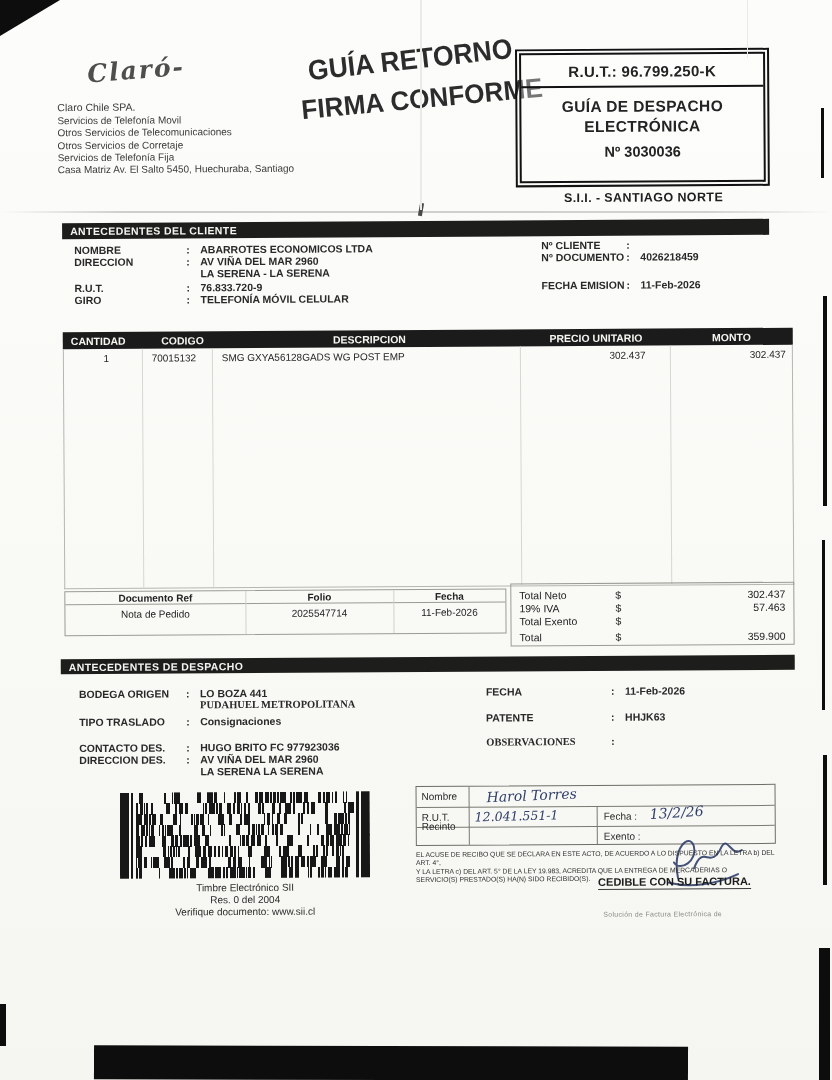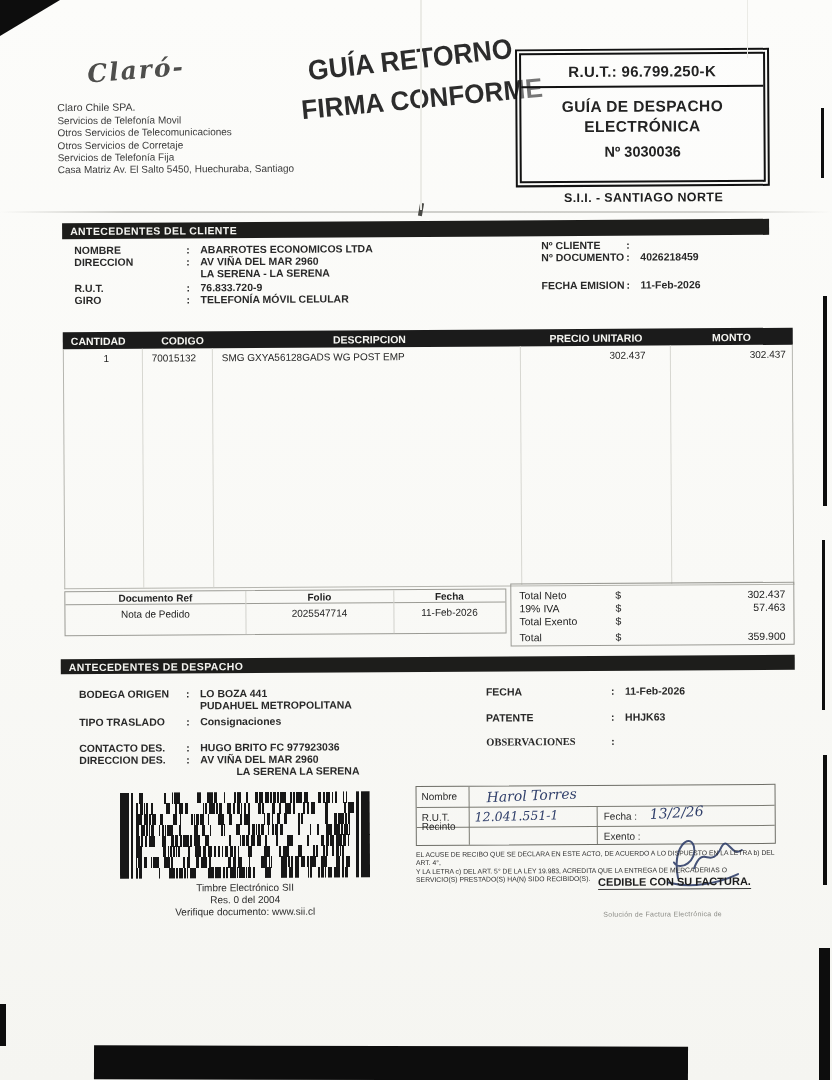--- a/index.html
+++ b/index.html
@@ -42,21 +42,21 @@
   .dp-left .lbl { width:107px; }
   .dp-right .lbl { width:125px; }
   .fcont { font-size:10.5px; font-weight:bold; color:#292929; white-space:nowrap; }
 
   .f-nombre { left:76px; top:242px; } .f-direccion { left:76px; top:254px; }
   .f-dir2 { left:202px; top:266px; } .f-crut { left:76px; top:280px; } .f-giro { left:76px; top:292px; }
   .f-ncliente { left:505px; top:240px; } .f-ndoc { left:505px; top:252px; } .f-femision { left:505px; top:280px; }
 
   .f-bodega { left:78px; top:686px; } .f-bodega2 { left:199px; top:698px; }
   .f-tipo { left:78px; top:714px; } .f-contacto { left:78px; top:740px; }
-  .f-dirdes { left:78px; top:752px; } .f-dirdes2 { left:199px; top:764px;margin-left:36px; }
+  .f-dirdes { left:78px; top:752px; } .f-dirdes2 { left:199px; top:764px; }
   .f-dfecha { left:485px; top:686px; } .f-patente { left:485px; top:712px; } .f-obs { left:485px; top:737px;font-family:Liberation Serif, serif; }
 
   
   .items-header { left:64px; top:330px; width:730px; height:17px; background:#1b1b1b; color:#f5f5f1;
                   display:flex; align-items:center; font-size:10.5px; font-weight:bold; }
   .c1{width:86px;} .c2{width:70px;} .c3{width:308px;} .c4{width:150px;} .c5{width:124px;}
   .items-header .c1{padding-left:8px;} .items-header .c2{text-align:center;}
   .items-header .c3,.items-header .c4,.items-header .c5{text-align:center;}
   .items-body { left:64px; top:347px; width:730px; height:240px; border:1px solid #b6b6b0; border-top:none; }
   .items-body .vline { position:absolute; top:0; bottom:0; width:1px; background:#d7d7d1; }
@@ -252,21 +252,21 @@
       </div>
     </div>
 
     <div class="sec-bar bar-dispatch">ANTECEDENTES DE DESPACHO</div>
 
     <div class="frow dp-left f-bodega">
       <span class="lbl">BODEGA ORIGEN</span>
       <span class="sep">:</span>
       <span class="val">LO BOZA 441</span>
     </div>
-    <div class="fcont f-bodega2" style="position:absolute;">PUDAHUEL   METROPOLITANA</div>
+    <div class="fcont f-bodega2" style="position:absolute;font-family:Liberation Serif, serif;">PUDAHUEL   METROPOLITANA</div>
     <div class="frow dp-left f-tipo">
       <span class="lbl">TIPO TRASLADO</span>
       <span class="sep">:</span>
       <span class="val">Consignaciones</span>
     </div>
     <div class="frow dp-left f-contacto">
       <span class="lbl">CONTACTO DES.</span>
       <span class="sep">:</span>
       <span class="val">HUGO BRITO FC 977923036</span>
     </div>

